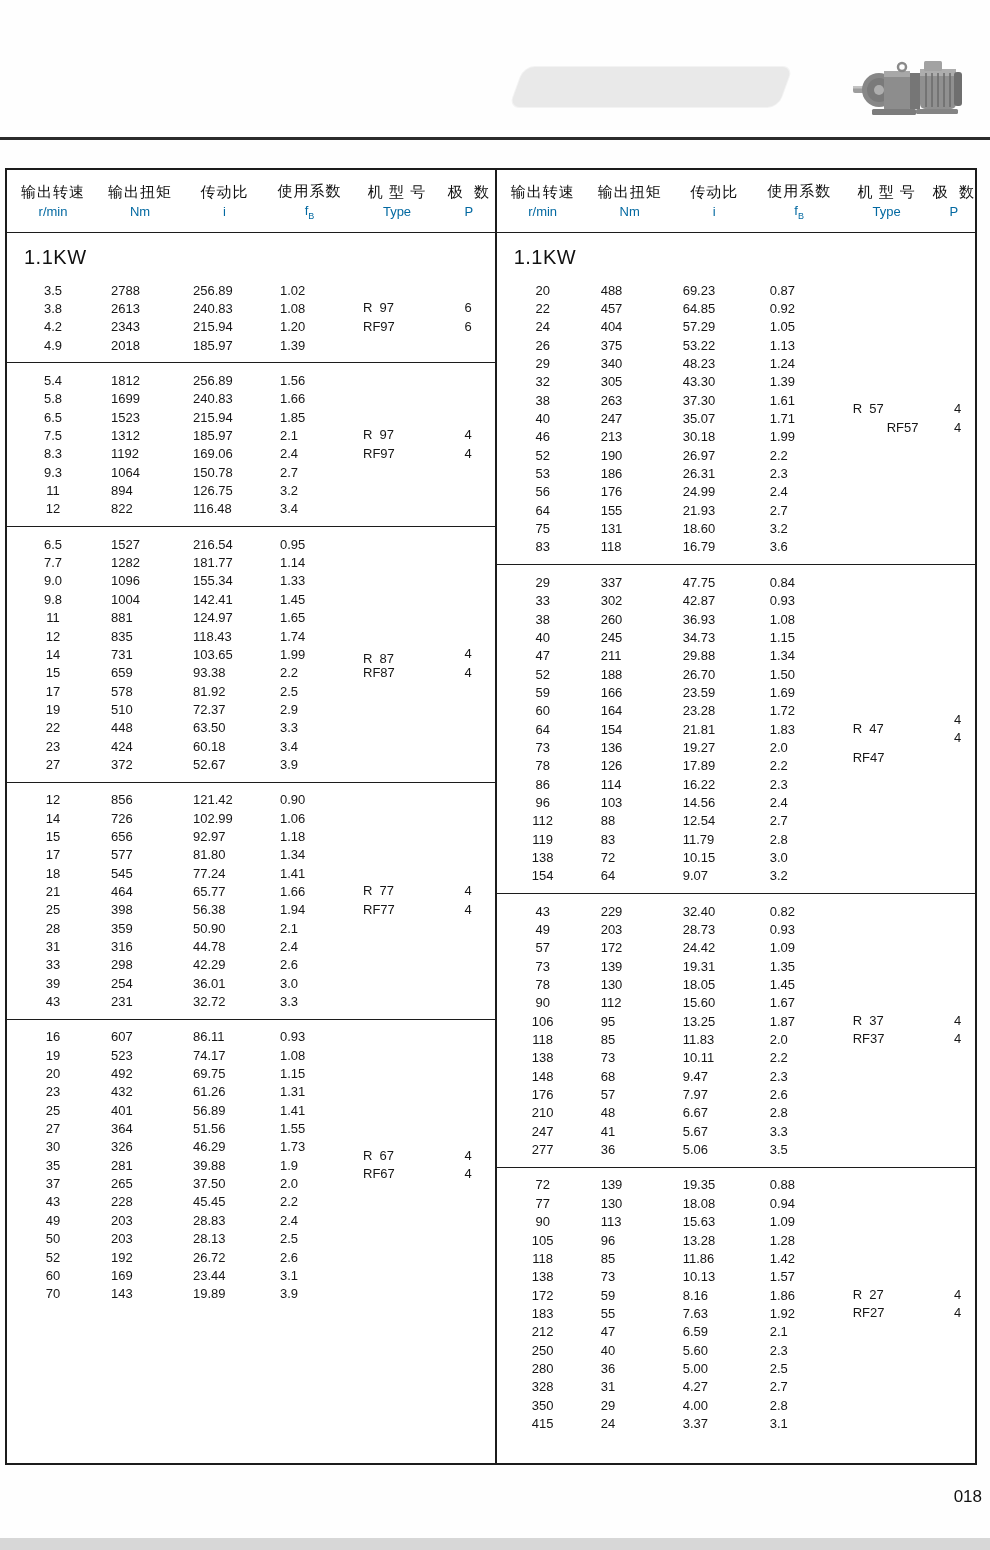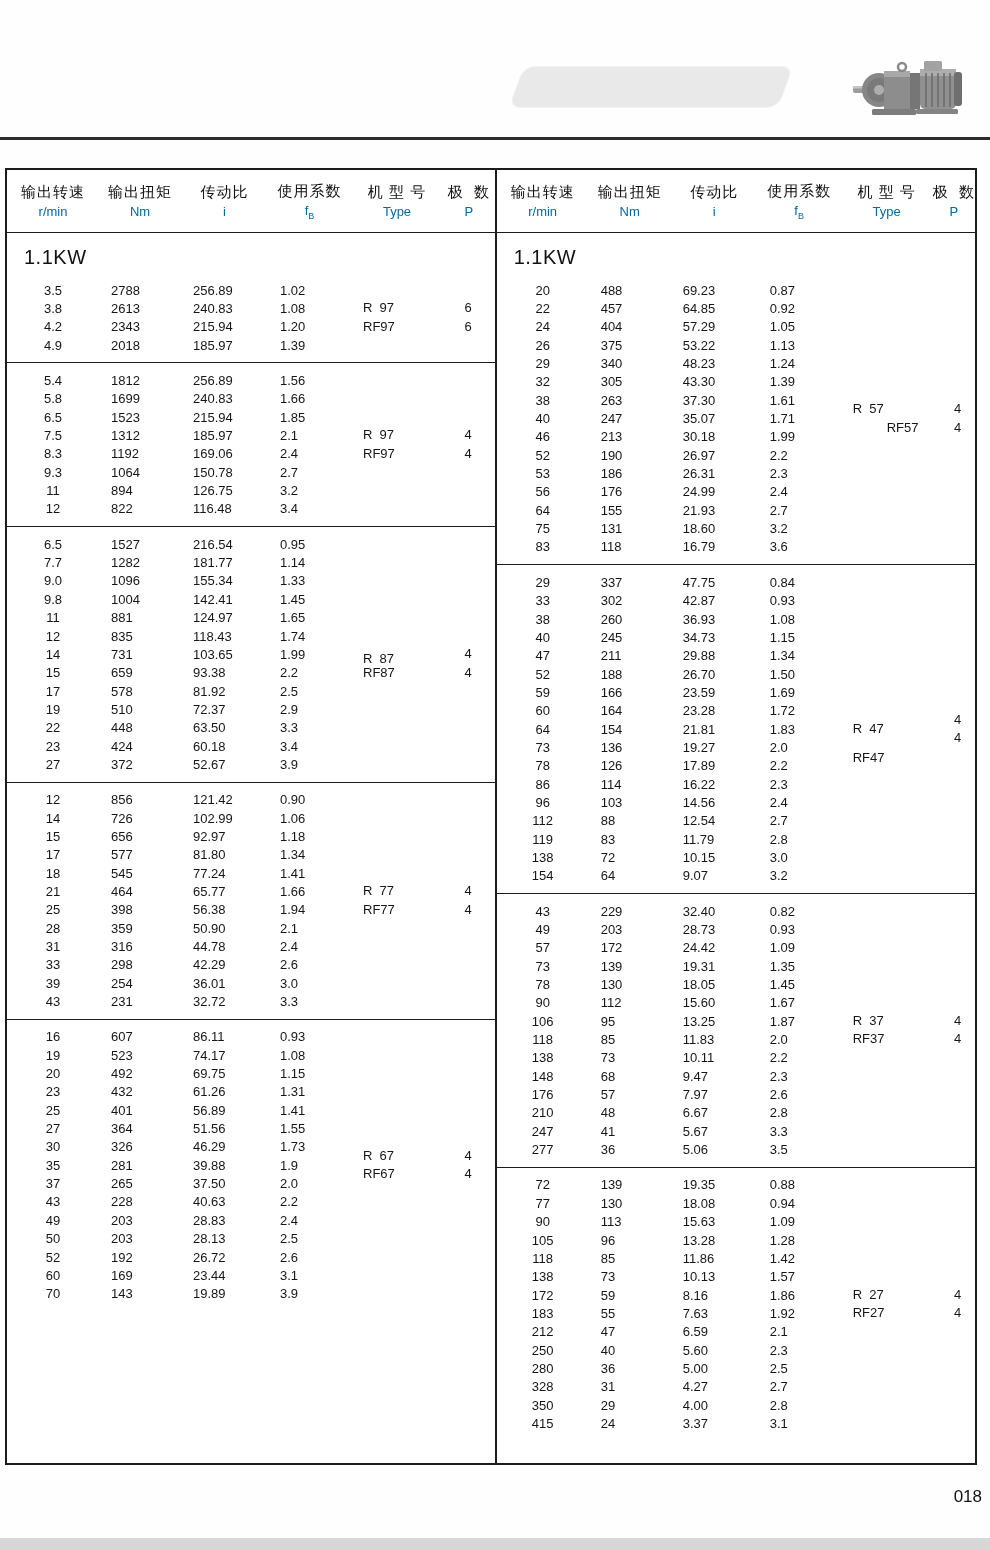--- a/index.html
+++ b/index.html
@@ -445,21 +445,21 @@
             </div>
             <div class="row">
               <div class="cell c0">37</div>
               <div class="cell c1">265</div>
               <div class="cell c2">37.50</div>
               <div class="cell c3">2.0</div>
             </div>
             <div class="row">
               <div class="cell c0">43</div>
               <div class="cell c1">228</div>
-              <div class="cell c2">40.63</div>
+              <div class="cell c2">45.45</div>
               <div class="cell c3">2.2</div>
             </div>
             <div class="row">
               <div class="cell c0">49</div>
               <div class="cell c1">203</div>
               <div class="cell c2">28.83</div>
               <div class="cell c3">2.4</div>
             </div>
             <div class="row">
               <div class="cell c0">50</div>

